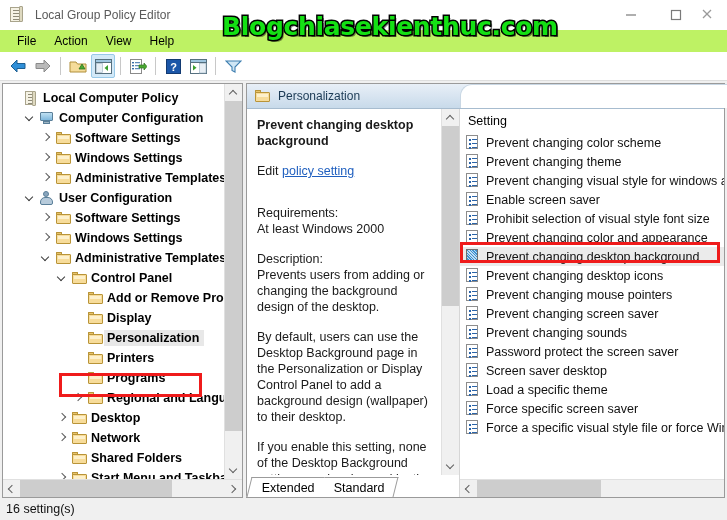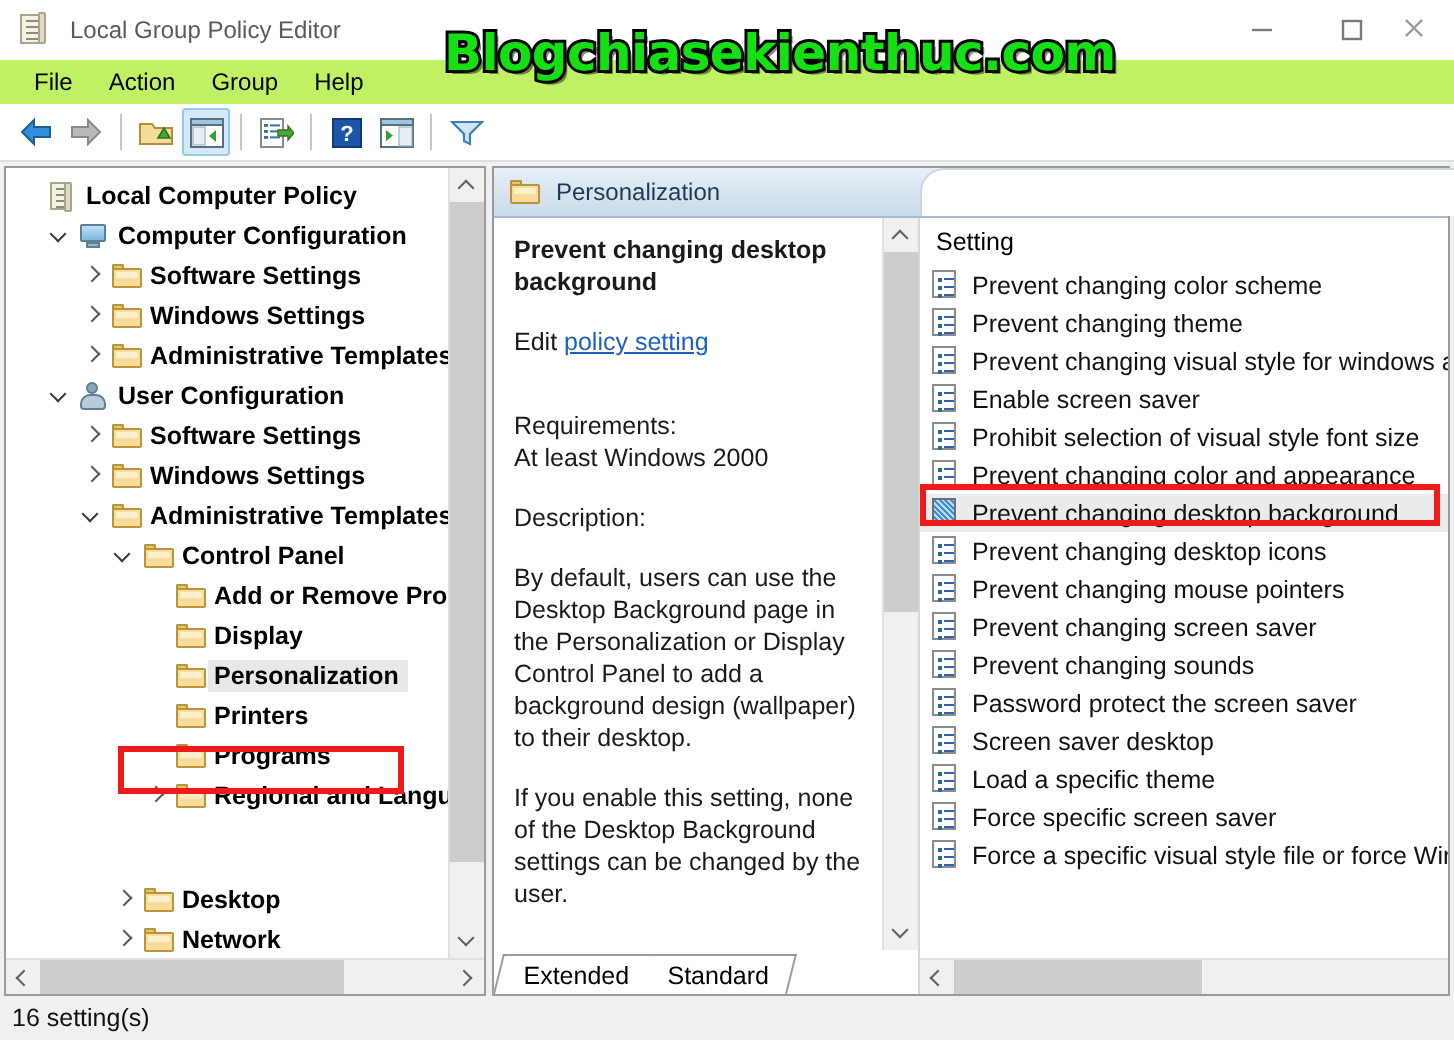--- a/index.html
+++ b/index.html
@@ -599,21 +599,21 @@
             <line x1="1" y1="1" x2="9" y2="9" stroke="#9a9a9a" stroke-width="1.2"></line>
             <line x1="9" y1="1" x2="1" y2="9" stroke="#9a9a9a" stroke-width="1.2"></line>
           </svg>
       </div>
     </div>
   </div>
 
   <div class="menubar">
     <div class="menu-item">File</div>
     <div class="menu-item">Action</div>
-    <div class="menu-item">Group</div>
+    <div class="menu-item">View</div>
     <div class="menu-item">Help</div>
   </div>
 
   <div class="toolbar">
     <div class="tb-btn">
       <svg width="18" height="16" viewBox="0 0 18 16">
         <path d="M8 2 L2 8 L8 14 L8 10.5 L16 10.5 L16 5.5 L8 5.5 Z" fill="#2f8fd8" stroke="#1d5f92" stroke-width="1"></path>
       </svg>
     </div>
     <div class="tb-btn">
@@ -854,21 +854,21 @@
                 <span class="chev"></span>
               </span>
               <span class="tree-icon">
                 <span class="folder">
                   <span class="tab"></span>
                   <span class="body"></span>
                 </span>
               </span>
               <span class="tree-label">Regional and Language</span>
             </div>
-            <div class="tree-row" style="padding-left: 51px; margin-top: 32px;">
+            <div class="tree-row" style="padding-left: 51px;">
               <span class="tw-toggle">
                 <span class="chev"></span>
               </span>
               <span class="tree-icon">
                 <span class="folder">
                   <span class="tab"></span>
                   <span class="body"></span>
                 </span>
               </span>
               <span class="tree-label">Desktop</span>
@@ -951,20 +951,21 @@
           <div class="desc-scrollwrap">
             <div class="desc-text">
               <div class="desc-title">Prevent changing desktop background</div>
               <div class="desc-link-line"><span>Edit </span><a class="desc-link" href="#">policy setting</a> </div>
               <div class="desc-p">
                 <div>Requirements:</div>
                 <div>At least Windows 2000</div>
               </div>
               <div class="desc-p">
                 <div>Description:</div>
+                <div>Prevents users from adding or changing the background design of the desktop.</div>
               </div>
               <div class="desc-p">By default, users can use the Desktop Background page in the Personalization or Display Control Panel to add a background design (wallpaper) to their desktop.</div>
               <div class="desc-p">If you enable this setting, none of the Desktop Background settings can be changed by the user.</div>
 
             </div>
             <div class="vscroll">
               <div class="vs-btn">
                   <span class="arrow-up"></span>
                 </div>
               <div class="vs-track">

